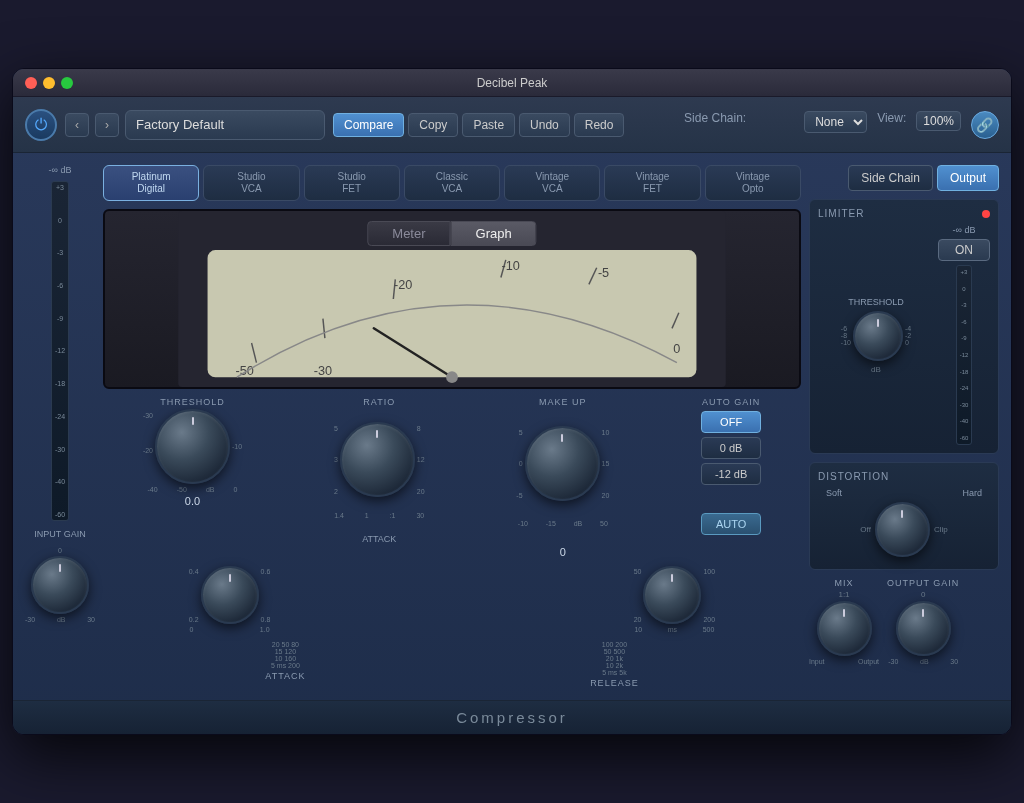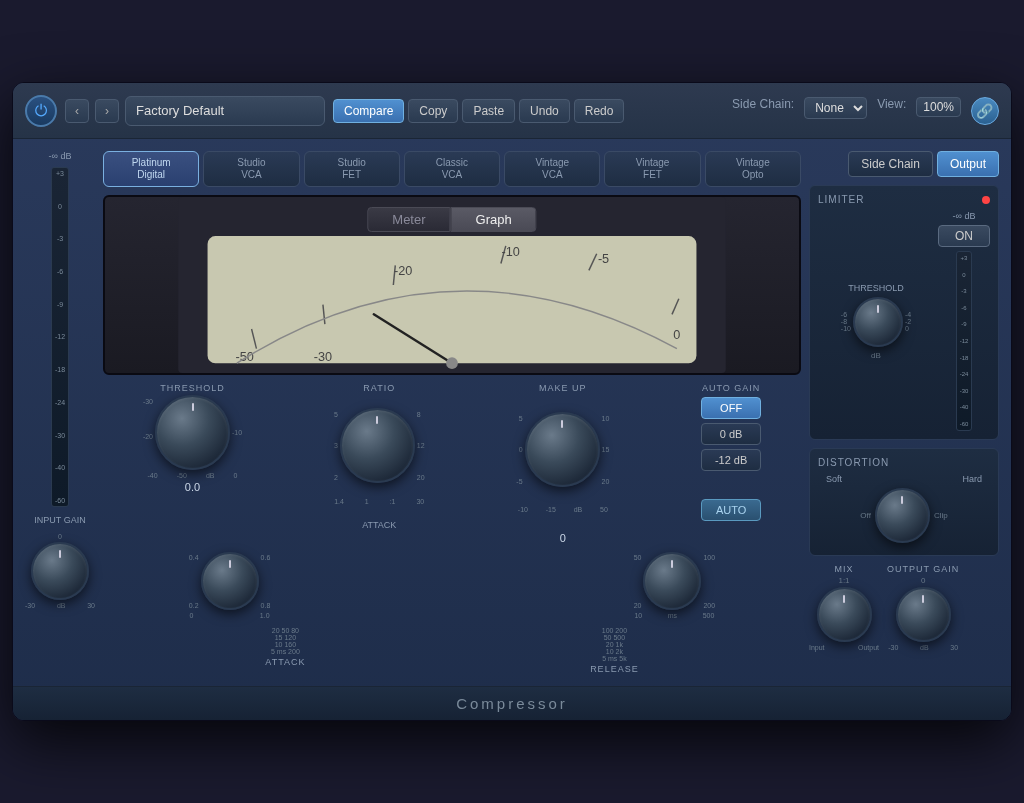--- a/index.html
+++ b/index.html
@@ -128,20 +128,21 @@
       font-size: 12px;
       color: #aaa;
     }
     .toolbar-right select {
       background: linear-gradient(180deg, #3a4a60 0%, #2a3a50 100%);
       border: 1px solid #4a5a70;
       border-radius: 4px;
       color: #ddd;
       padding: 2px 6px;
       font-size: 12px;
+      margin-left: 48px;
     }
     .left-panel {
       display: flex;
       flex-direction: column;
       align-items: center;
       gap: 4px;
     }
     .plugin-tab {
       flex: 1;
       padding: 6px 4px;
@@ -265,20 +266,28 @@
       font-size: 14px;
       cursor: pointer;
     }
     .knob-lg { width: 75px; height: 75px; }
   </style>
 </head>
 <body>
 
 <div class="plugin-window">
 
+  <div class="title-bar">
+    <div class="title-bar-buttons">
+      <div class="traffic-light tl-close"></div>
+      <div class="traffic-light tl-min"></div>
+      <div class="traffic-light tl-max"></div>
+    </div>
+    <span class="title-bar-title">Decibel Peak</span>
+  </div>
 
   <div class="toolbar">
     <div class="toolbar-left">
       <div class="power-btn">⏻</div>
       <div class="preset-row">
         <button class="nav-btn">‹</button>
         <button class="nav-btn">›</button>
         <select class="preset-selector">
           <option>Factory Default</option>
         </select>

